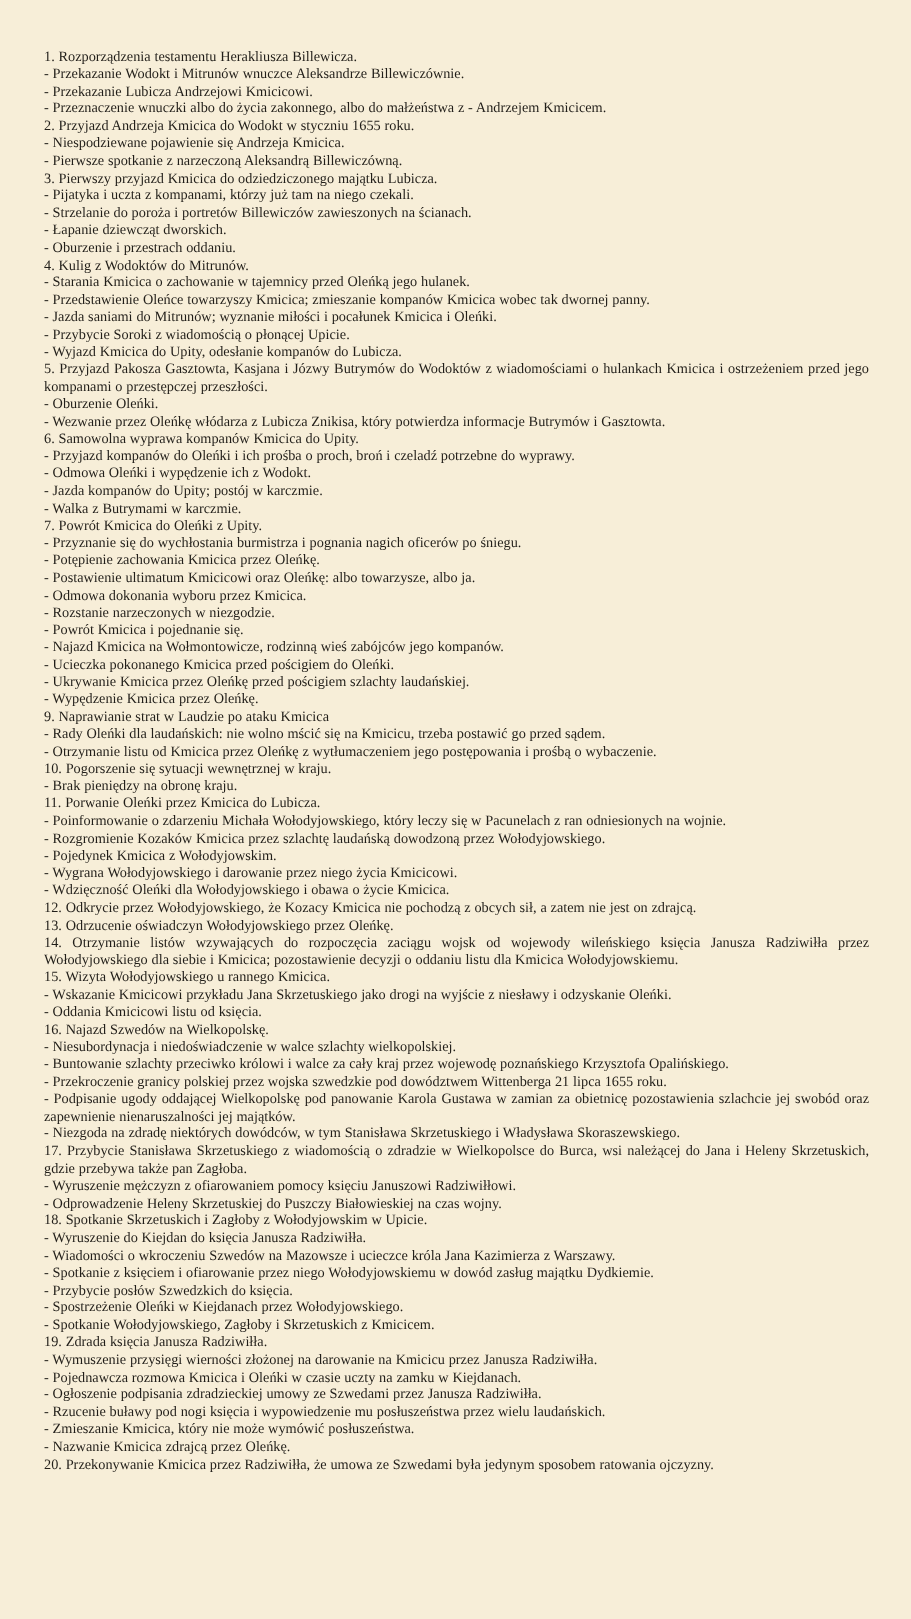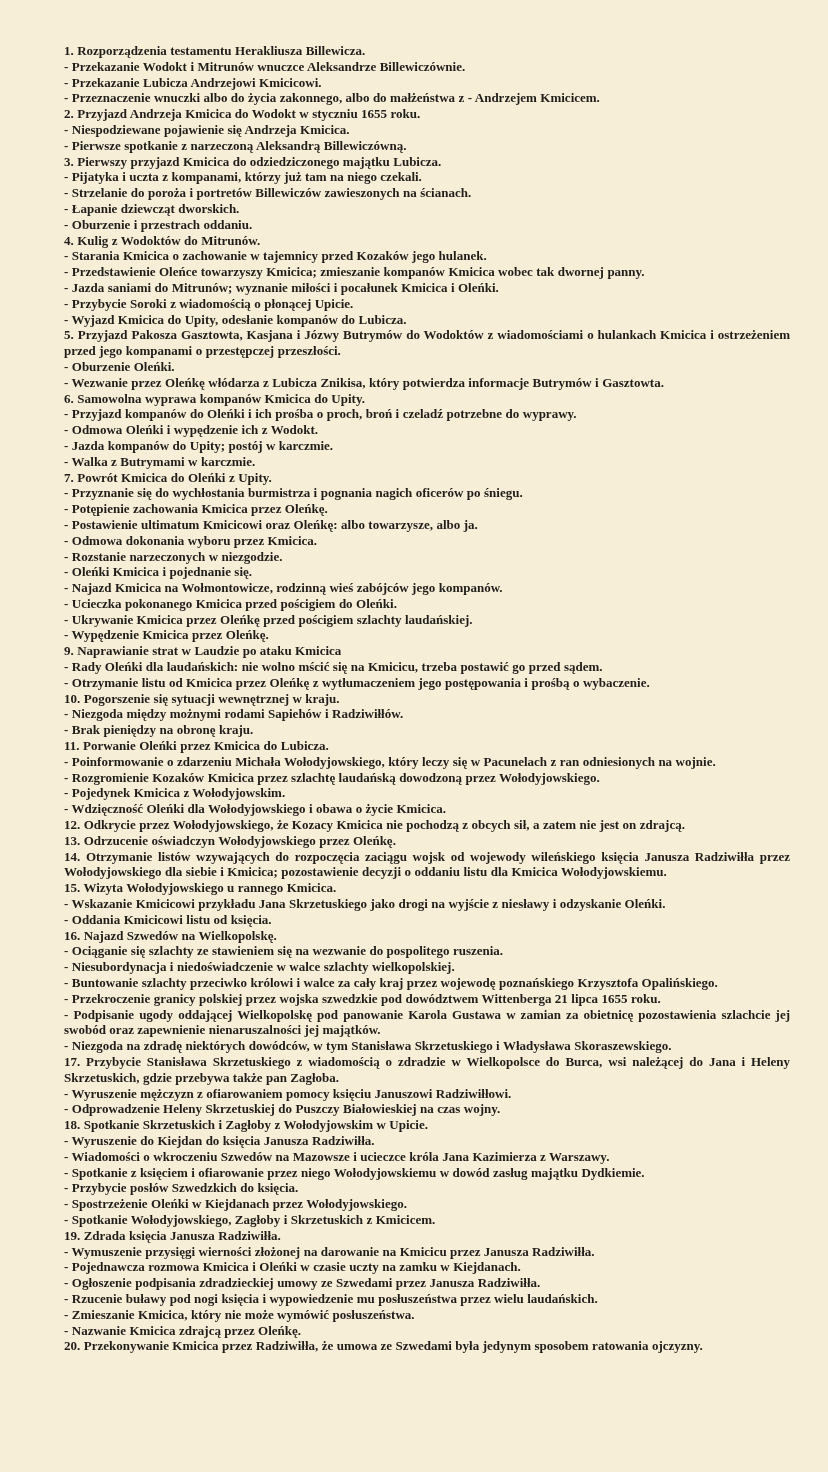--- a/index.html
+++ b/index.html
@@ -8,23 +8,22 @@
   }
   body {
     width: 828px;
     min-height: 1472px;
     background: #f7eed8;
     font-family: "Liberation Serif", "DejaVu Serif", serif;
     color: #211e19;
     box-sizing: border-box;
   }
   .document {
-    padding: 43px 38px 30px 64px;
+    padding: 43px 38px 30px 40px;
     box-sizing: border-box;
-    font-weight: bold;
   }
   .line {
     font-size: 13px;
     line-height: 15.8px;
     text-align: justify;
     word-spacing: 0.2px;
   }
   .heading {
     
   }
@@ -43,63 +42,62 @@
       <div class="line bullet">- Przeznaczenie wnuczki albo do życia zakonnego, albo do małżeństwa z - Andrzejem Kmicicem.</div>
       <div class="line heading">2. Przyjazd Andrzeja Kmicica do Wodokt w styczniu 1655 roku.</div>
       <div class="line bullet">- Niespodziewane pojawienie się Andrzeja Kmicica.</div>
       <div class="line bullet">- Pierwsze spotkanie z narzeczoną Aleksandrą Billewiczówną.</div>
       <div class="line heading">3. Pierwszy przyjazd Kmicica do odziedziczonego majątku Lubicza.</div>
       <div class="line bullet">- Pijatyka i uczta z kompanami, którzy już tam na niego czekali.</div>
       <div class="line bullet">- Strzelanie do poroża i portretów Billewiczów zawieszonych na ścianach.</div>
       <div class="line bullet">- Łapanie dziewcząt dworskich.</div>
       <div class="line bullet">- Oburzenie i przestrach oddaniu.</div>
       <div class="line heading">4. Kulig z Wodoktów do Mitrunów.</div>
-      <div class="line bullet">- Starania Kmicica o zachowanie w tajemnicy przed Kozaków jego hulanek.</div>
+      <div class="line bullet">- Starania Kmicica o zachowanie w tajemnicy przed Oleńką jego hulanek.</div>
       <div class="line bullet">- Przedstawienie Oleńce towarzyszy Kmicica; zmieszanie kompanów Kmicica wobec tak dwornej panny.</div>
       <div class="line bullet">- Jazda saniami do Mitrunów; wyznanie miłości i pocałunek Kmicica i Oleńki.</div>
       <div class="line bullet">- Przybycie Soroki z wiadomością o płonącej Upicie.</div>
       <div class="line bullet">- Wyjazd Kmicica do Upity, odesłanie kompanów do Lubicza.</div>
       <div class="line heading">5. Przyjazd Pakosza Gasztowta, Kasjana i Józwy Butrymów do Wodoktów z wiadomościami o hulankach Kmicica i ostrzeżeniem przed jego kompanami o przestępczej przeszłości.</div>
       <div class="line bullet">- Oburzenie Oleńki.</div>
       <div class="line bullet">- Wezwanie przez Oleńkę włódarza z Lubicza Znikisa, który potwierdza informacje Butrymów i Gasztowta.</div>
       <div class="line heading">6. Samowolna wyprawa kompanów Kmicica do Upity.</div>
       <div class="line bullet">- Przyjazd kompanów do Oleńki i ich prośba o proch, broń i czeladź potrzebne do wyprawy.</div>
       <div class="line bullet">- Odmowa Oleńki i wypędzenie ich z Wodokt.</div>
       <div class="line bullet">- Jazda kompanów do Upity; postój w karczmie.</div>
       <div class="line bullet">- Walka z Butrymami w karczmie.</div>
       <div class="line heading">7. Powrót Kmicica do Oleńki z Upity.</div>
       <div class="line bullet">- Przyznanie się do wychłostania burmistrza i pognania nagich oficerów po śniegu.</div>
       <div class="line bullet">- Potępienie zachowania Kmicica przez Oleńkę.</div>
       <div class="line bullet">- Postawienie ultimatum Kmicicowi oraz Oleńkę: albo towarzysze, albo ja.</div>
       <div class="line bullet">- Odmowa dokonania wyboru przez Kmicica.</div>
       <div class="line bullet">- Rozstanie narzeczonych w niezgodzie.</div>
-      <div class="line bullet">- Oleńki Kmicica i pojednanie się.</div>
+      <div class="line bullet">- Powrót Kmicica i pojednanie się.</div>
       <div class="line bullet">- Najazd Kmicica na Wołmontowicze, rodzinną wieś zabójców jego kompanów.</div>
       <div class="line bullet">- Ucieczka pokonanego Kmicica przed pościgiem do Oleńki.</div>
       <div class="line bullet">- Ukrywanie Kmicica przez Oleńkę przed pościgiem szlachty laudańskiej.</div>
       <div class="line bullet">- Wypędzenie Kmicica przez Oleńkę.</div>
       <div class="line heading">9. Naprawianie strat w Laudzie po ataku Kmicica</div>
       <div class="line bullet">- Rady Oleńki dla laudańskich: nie wolno mścić się na Kmicicu, trzeba postawić go przed sądem.</div>
       <div class="line bullet">- Otrzymanie listu od Kmicica przez Oleńkę z wytłumaczeniem jego postępowania i prośbą o wybaczenie.</div>
       <div class="line heading">10. Pogorszenie się sytuacji wewnętrznej w kraju.</div>
-      <div class="line bullet">- Niezgoda między możnymi rodami Sapiehów i Radziwiłłów.</div>
       <div class="line bullet">- Brak pieniędzy na obronę kraju.</div>
       <div class="line heading">11. Porwanie Oleńki przez Kmicica do Lubicza.</div>
       <div class="line bullet">- Poinformowanie o zdarzeniu Michała Wołodyjowskiego, który leczy się w Pacunelach z ran odniesionych na wojnie.</div>
       <div class="line bullet">- Rozgromienie Kozaków Kmicica przez szlachtę laudańską dowodzoną przez Wołodyjowskiego.</div>
       <div class="line bullet">- Pojedynek Kmicica z Wołodyjowskim.</div>
+      <div class="line bullet">- Wygrana Wołodyjowskiego i darowanie przez niego życia Kmicicowi.</div>
       <div class="line bullet">- Wdzięczność Oleńki dla Wołodyjowskiego i obawa o życie Kmicica.</div>
       <div class="line heading">12. Odkrycie przez Wołodyjowskiego, że Kozacy Kmicica nie pochodzą z obcych sił, a zatem nie jest on zdrajcą.</div>
       <div class="line heading">13. Odrzucenie oświadczyn Wołodyjowskiego przez Oleńkę.</div>
       <div class="line heading">14. Otrzymanie listów wzywających do rozpoczęcia zaciągu wojsk od wojewody wileńskiego księcia Janusza Radziwiłła przez Wołodyjowskiego dla siebie i Kmicica; pozostawienie decyzji o oddaniu listu dla Kmicica Wołodyjowskiemu.</div>
       <div class="line heading">15. Wizyta Wołodyjowskiego u rannego Kmicica.</div>
       <div class="line bullet">- Wskazanie Kmicicowi przykładu Jana Skrzetuskiego jako drogi na wyjście z niesławy i odzyskanie Oleńki.</div>
       <div class="line bullet">- Oddania Kmicicowi listu od księcia.</div>
       <div class="line heading">16. Najazd Szwedów na Wielkopolskę.</div>
-      <div class="line bullet">- Ociąganie się szlachty ze stawieniem się na wezwanie do pospolitego ruszenia.</div>
       <div class="line bullet">- Niesubordynacja i niedoświadczenie w walce szlachty wielkopolskiej.</div>
       <div class="line bullet">- Buntowanie szlachty przeciwko królowi i walce za cały kraj przez wojewodę poznańskiego Krzysztofa Opalińskiego.</div>
       <div class="line bullet">- Przekroczenie granicy polskiej przez wojska szwedzkie pod dowództwem Wittenberga 21 lipca 1655 roku.</div>
       <div class="line bullet">- Podpisanie ugody oddającej Wielkopolskę pod panowanie Karola Gustawa w zamian za obietnicę pozostawienia szlachcie jej swobód oraz zapewnienie nienaruszalności jej majątków.</div>
       <div class="line bullet">- Niezgoda na zdradę niektórych dowódców, w tym Stanisława Skrzetuskiego i Władysława Skoraszewskiego.</div>
       <div class="line heading">17. Przybycie Stanisława Skrzetuskiego z wiadomością o zdradzie w Wielkopolsce do Burca, wsi należącej do Jana i Heleny Skrzetuskich, gdzie przebywa także pan Zagłoba.</div>
       <div class="line bullet">- Wyruszenie mężczyzn z ofiarowaniem pomocy księciu Januszowi Radziwiłłowi.</div>
       <div class="line bullet">- Odprowadzenie Heleny Skrzetuskiej do Puszczy Białowieskiej na czas wojny.</div>
       <div class="line heading">18. Spotkanie Skrzetuskich i Zagłoby z Wołodyjowskim w Upicie.</div>
       <div class="line bullet">- Wyruszenie do Kiejdan do księcia Janusza Radziwiłła.</div>

